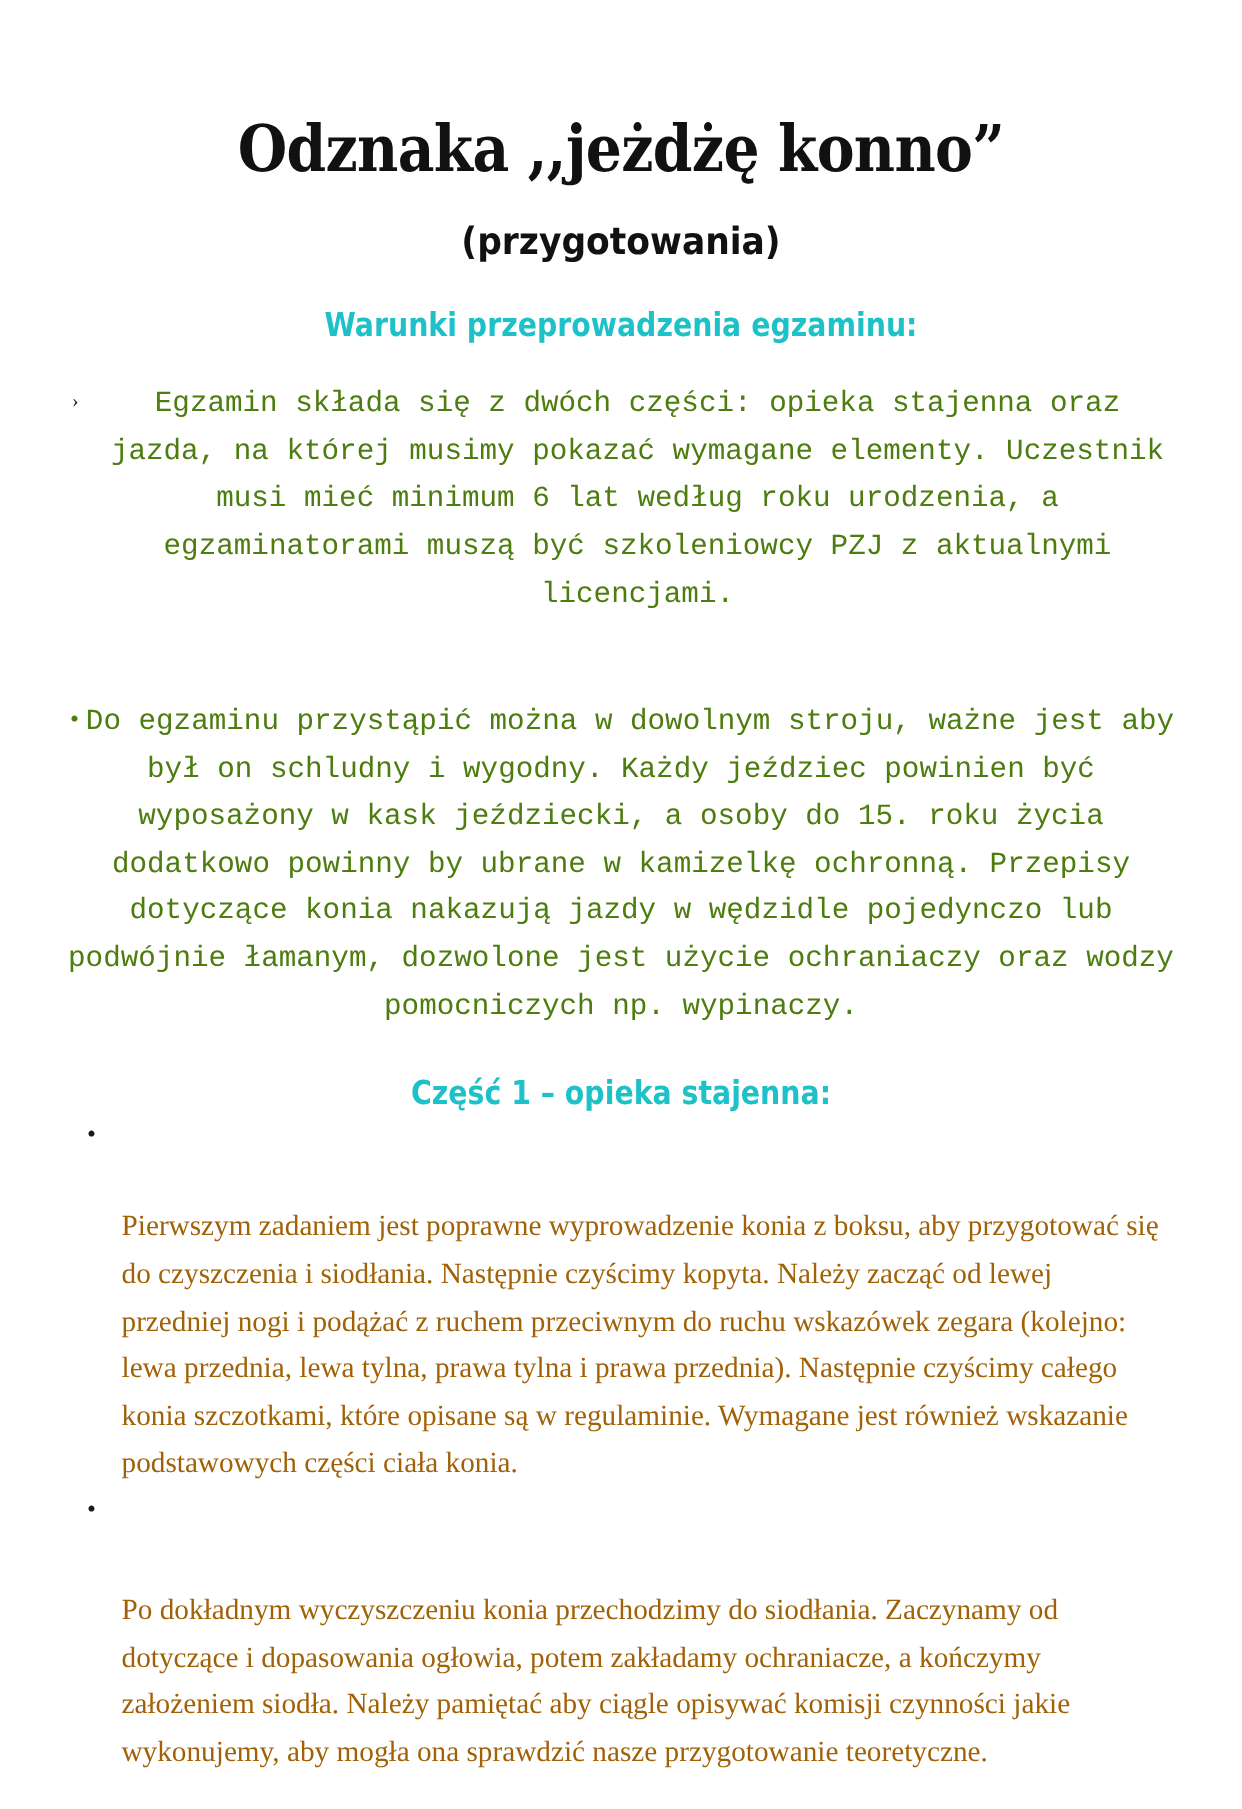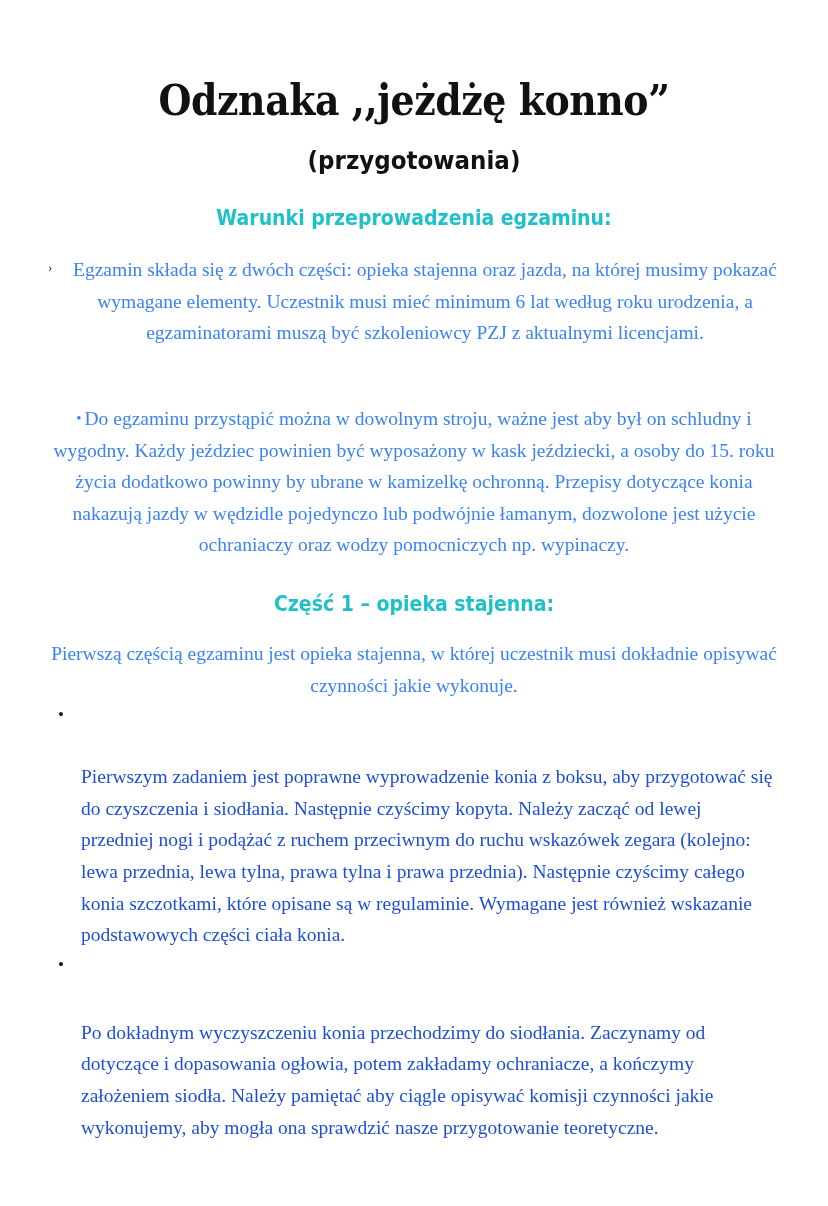--- a/index.html
+++ b/index.html
@@ -64,22 +64,23 @@
     transform: scaleX(0.86);
     transform-origin: center center;
   }
   .sh-1 { padding-top: 30px; }
   .sh-2 { padding-top: 30px; }
 
   
   .para {
     font-size: 19.5px;
     line-height: 1.62;
-    color: #3b82f6;
+    color: #4d7c0f;
     margin: 0;
+    font-family: Liberation Mono, monospace;
   }
   .para-center {
     text-align: center;
     margin-left: auto;
     margin-right: auto;
   }
 
   
   .block-1 {
     position: relative;
@@ -116,21 +117,21 @@
     width: 760px;
     margin-left: 34px;
   }
   .bullet-list > li {
     position: relative;
     padding-left: 23px;
     padding-right: 40px;
     text-align: left;
     font-size: 19.5px;
     line-height: 1.62;
-    color: #1d4ed8;
+    color: #a16207;
   }
   .bullet-list > li::before {
     content: "\2022";
     position: absolute;
     left: 0;
     top: 0;
     font-size: 17px;
     line-height: 1.62;
     color: #1a1a1a;
   }
@@ -158,22 +159,19 @@
     <span class="bullet-small">›</span>
     <p class="para para-center">Egzamin składa się z dwóch części: opieka stajenna oraz jazda, na której musimy pokazać wymagane elementy. Uczestnik musi mieć minimum 6 lat według roku urodzenia, a egzaminatorami muszą być szkoleniowcy PZJ z aktualnymi licencjami.</p>
   </div>
 
   <div class="block-2">
     <p class="para para-center"><span class="inline-bullet">•</span><span>Do egzaminu przystąpić można w dowolnym stroju, ważne jest aby był on schludny i wygodny. Każdy jeździec powinien być wyposażony w kask jeździecki, a osoby do 15. roku życia dodatkowo powinny by ubrane w kamizelkę ochronną. Przepisy dotyczące konia nakazują jazdy w wędzidle pojedynczo lub podwójnie łamanym, dozwolone jest użycie ochraniaczy oraz wodzy pomocniczych np. wypinaczy.</span></p>
   </div>
 
   <h3 class="section-heading sh-2">Część 1 – opieka stajenna:</h3>
 
-  <div class="block-3">
-    <p class="para para-center">Pierwszą częścią egzaminu jest opieka stajenna, w której uczestnik musi dokładnie opisywać czynności jakie wykonuje.</p>
-  </div>
 
   <ul class="bullet-list">
     <li class="li-gap-1">Pierwszym zadaniem jest poprawne wyprowadzenie konia z boksu, aby przygotować się do czyszczenia i siodłania. Następnie czyścimy kopyta. Należy zacząć od lewej przedniej nogi i podążać z ruchem przeciwnym do ruchu wskazówek zegara (kolejno: lewa przednia, lewa tylna, prawa tylna i prawa przednia). Następnie czyścimy całego konia szczotkami, które opisane są w regulaminie. Wymagane jest również wskazanie podstawowych części ciała konia.</li>
     <li class="li-gap-2">Po dokładnym wyczyszczeniu konia przechodzimy do siodłania. Zaczynamy od dotyczące i dopasowania ogłowia, potem zakładamy ochraniacze, a kończymy założeniem siodła. Należy pamiętać aby ciągle opisywać komisji czynności jakie wykonujemy, aby mogła ona sprawdzić nasze przygotowanie teoretyczne.</li>
   </ul>
 
 </div>
 
 </body></html>

